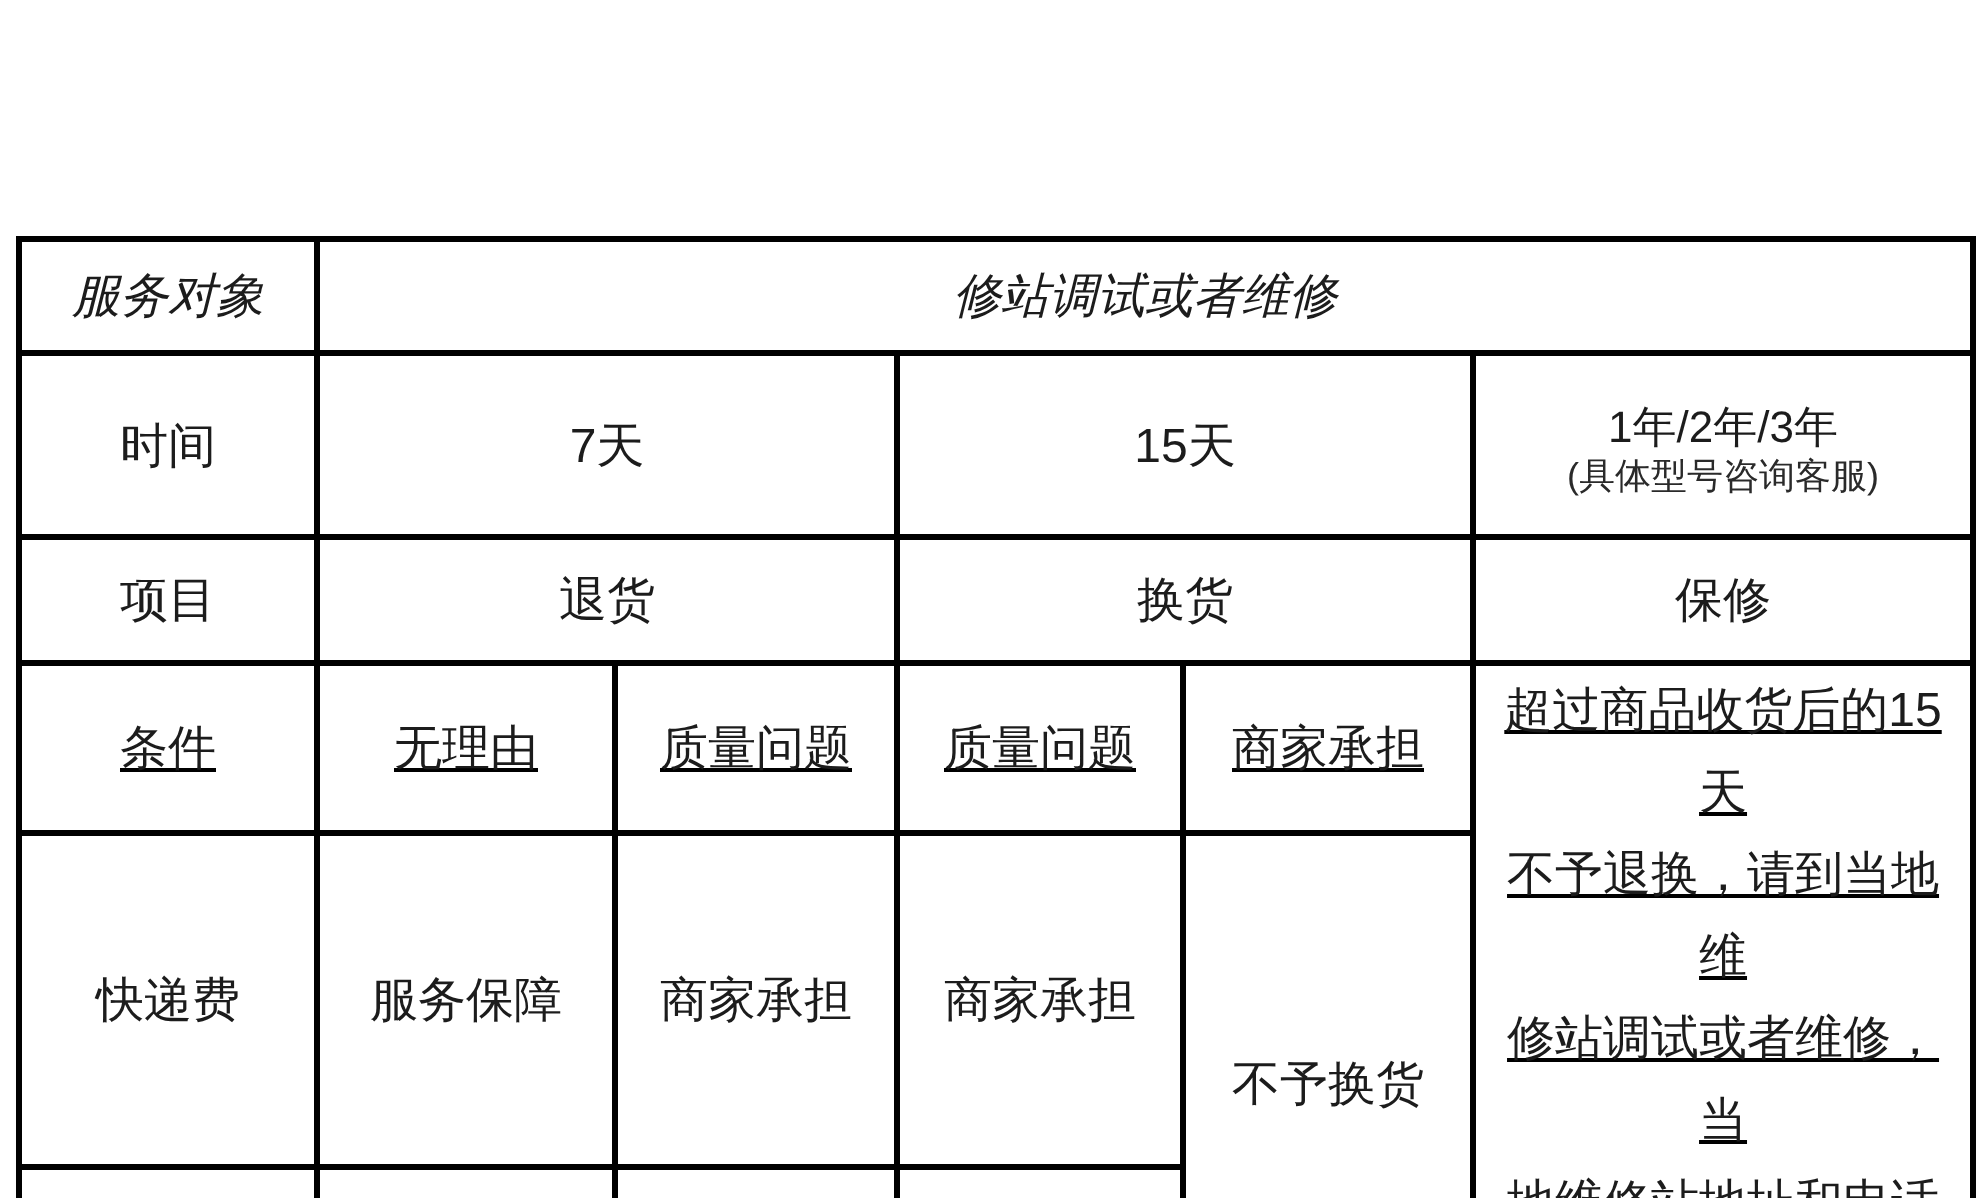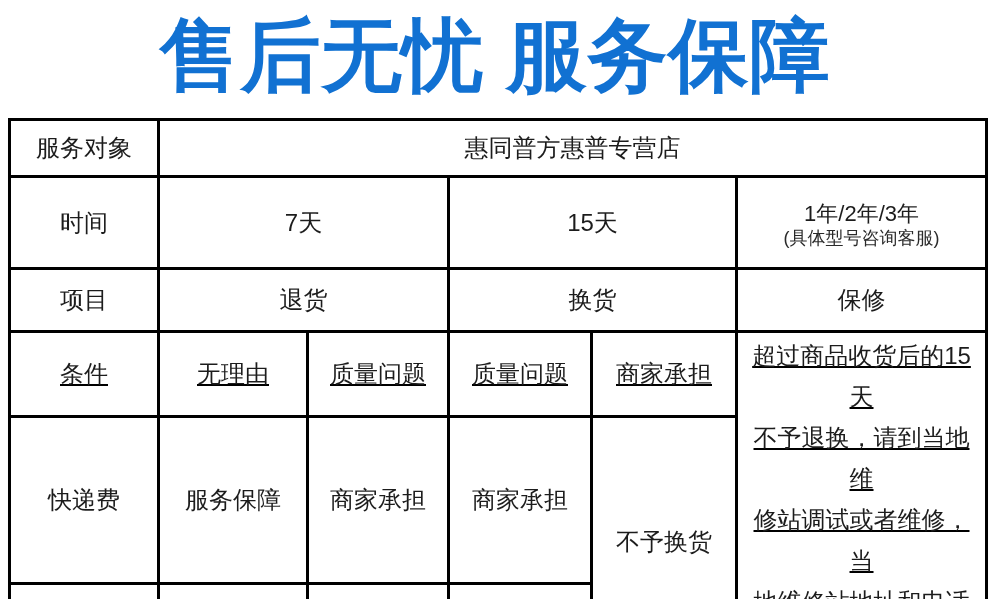--- a/index.html
+++ b/index.html
@@ -33,21 +33,21 @@
   }
   table.service td {
     border: 3px solid #000;
     text-align: center;
     vertical-align: middle;
     font-size: 24px;
     color: #1c1c1c;
     padding: 2px 4px;
     overflow: hidden;
   }
-  tr.r1 { height: 57px; }
+  tr.r1 { height: 57px; font-style: italic; }
   tr.r2 { height: 92px; }
   tr.r3 { height: 63px; }
   tr.r4 { height: 85px; text-decoration: underline; }
   tr.r5 { height: 87px; }
   tr.r6 { height: 83px; }
 
   .time-main { font-size: 22px; line-height: 30px; }
   .time-sub  { font-size: 18px; line-height: 18px; color: #2a2a2a; }
 
   td.notice-cell {
@@ -56,36 +56,35 @@
     line-height: 41px;
     padding: 4px 4px 4px 8px;
     white-space: pre-line;
   }
 </style>
 </head>
 <body>
 
 <div class="page">
 
-  <div class="title">售后无忧 服务保障</div>
 
   <table class="service">
     <colgroup>
       <col style="width:149px">
       <col style="width:149px">
       <col style="width:141px">
       <col style="width:143px">
       <col style="width:145px">
       <col style="width:250px">
     </colgroup>
 
     <tbody>
         <tr class="r1">
       <td>服务对象</td>
-      <td colspan="5">惠同普方惠普专营店</td>
+      <td colspan="5">修站调试或者维修</td>
     </tr>
 
     <tr class="r2">
       <td>时间</td>
       <td colspan="2">7天</td>
       <td colspan="2">15天</td>
       <td>
         <div class="time-main">1年/2年/3年</div>
         <div class="time-sub">(具体型号咨询客服)</div>
       </td>

